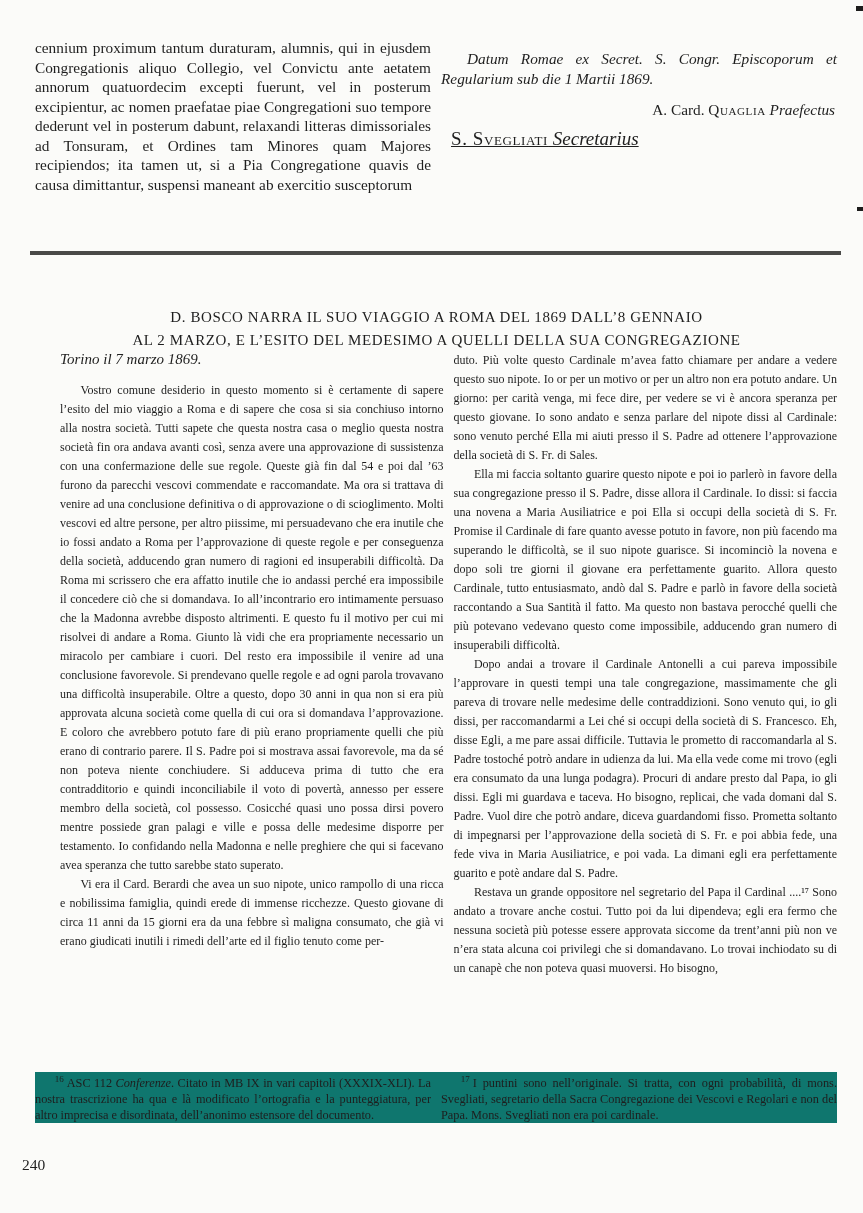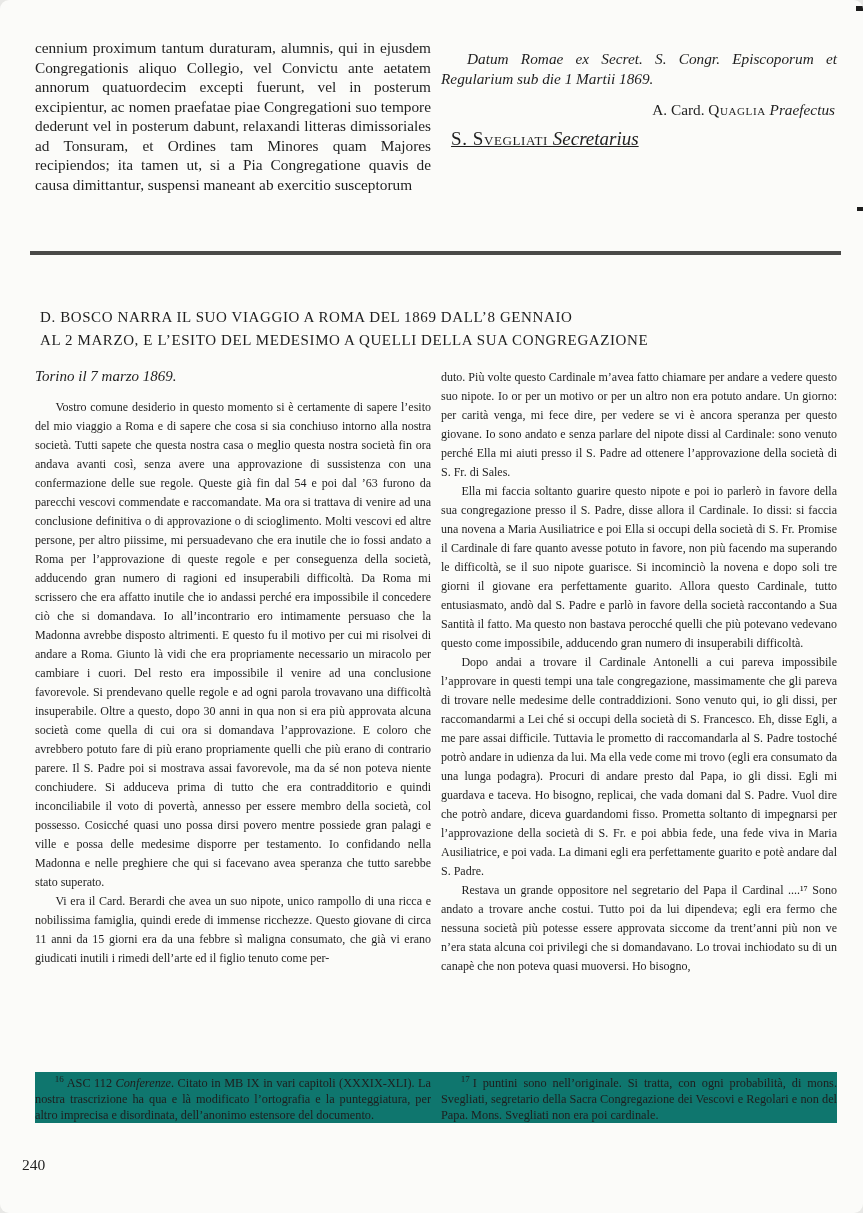--- a/index.html
+++ b/index.html
@@ -5,21 +5,20 @@
   html, body { margin: 0; padding: 0; background: #e8e8e6; }
   .page {
     position: relative;
     width: 863px;
     height: 1213px;
     margin: 0 auto;
     background: #fbfbf9;
     color: #1e1e1e;
     font-family: "Liberation Serif", serif;
     overflow: hidden;
-    border-radius: 9px;
   }
   .two-col {
     position: absolute;
     left: 35px;
     right: 26px;
     display: flex;
     gap: 10px;
   }
   .col { flex: 1; min-width: 0; }
   .body-text { margin: 0; text-align: justify; }
@@ -43,28 +42,29 @@
     color: #2b2b2b;
     padding: 6px 0 5px 0;
   }
   .doc-label sup { font-size: 9px; letter-spacing: 0; }
 
   .title-block {
     position: absolute;
     top: 306px;
     left: 40px;
     right: 30px;
+    text-align: center;
     font-size: 15px;
     line-height: 23px;
     letter-spacing: 0.6px;
     font-weight: normal;
     margin: 0;
   }
 
-  .letter-section { top: 368px; }
+  .letter-section { top: 351px; margin-left: 25px; }
   .letter-col { height: 704px; overflow: hidden; }
   .dateline { font-style: italic; font-size: 15px; margin: 0 0 13px 0; }
 
   .footnotes { top: 1072px; background: #0f766e; }
   .fn { margin: 0; font-size: 12.3px; line-height: 15.8px; text-align: justify; text-indent: 1.6em; }
   .fn sup { font-size: 9px; margin-right: 3px; }
 
   .page-number { position: absolute; top: 1156px; left: 22px; font-size: 15.5px; }
 
   .speck { position: absolute; background: #1c1c1c; }

